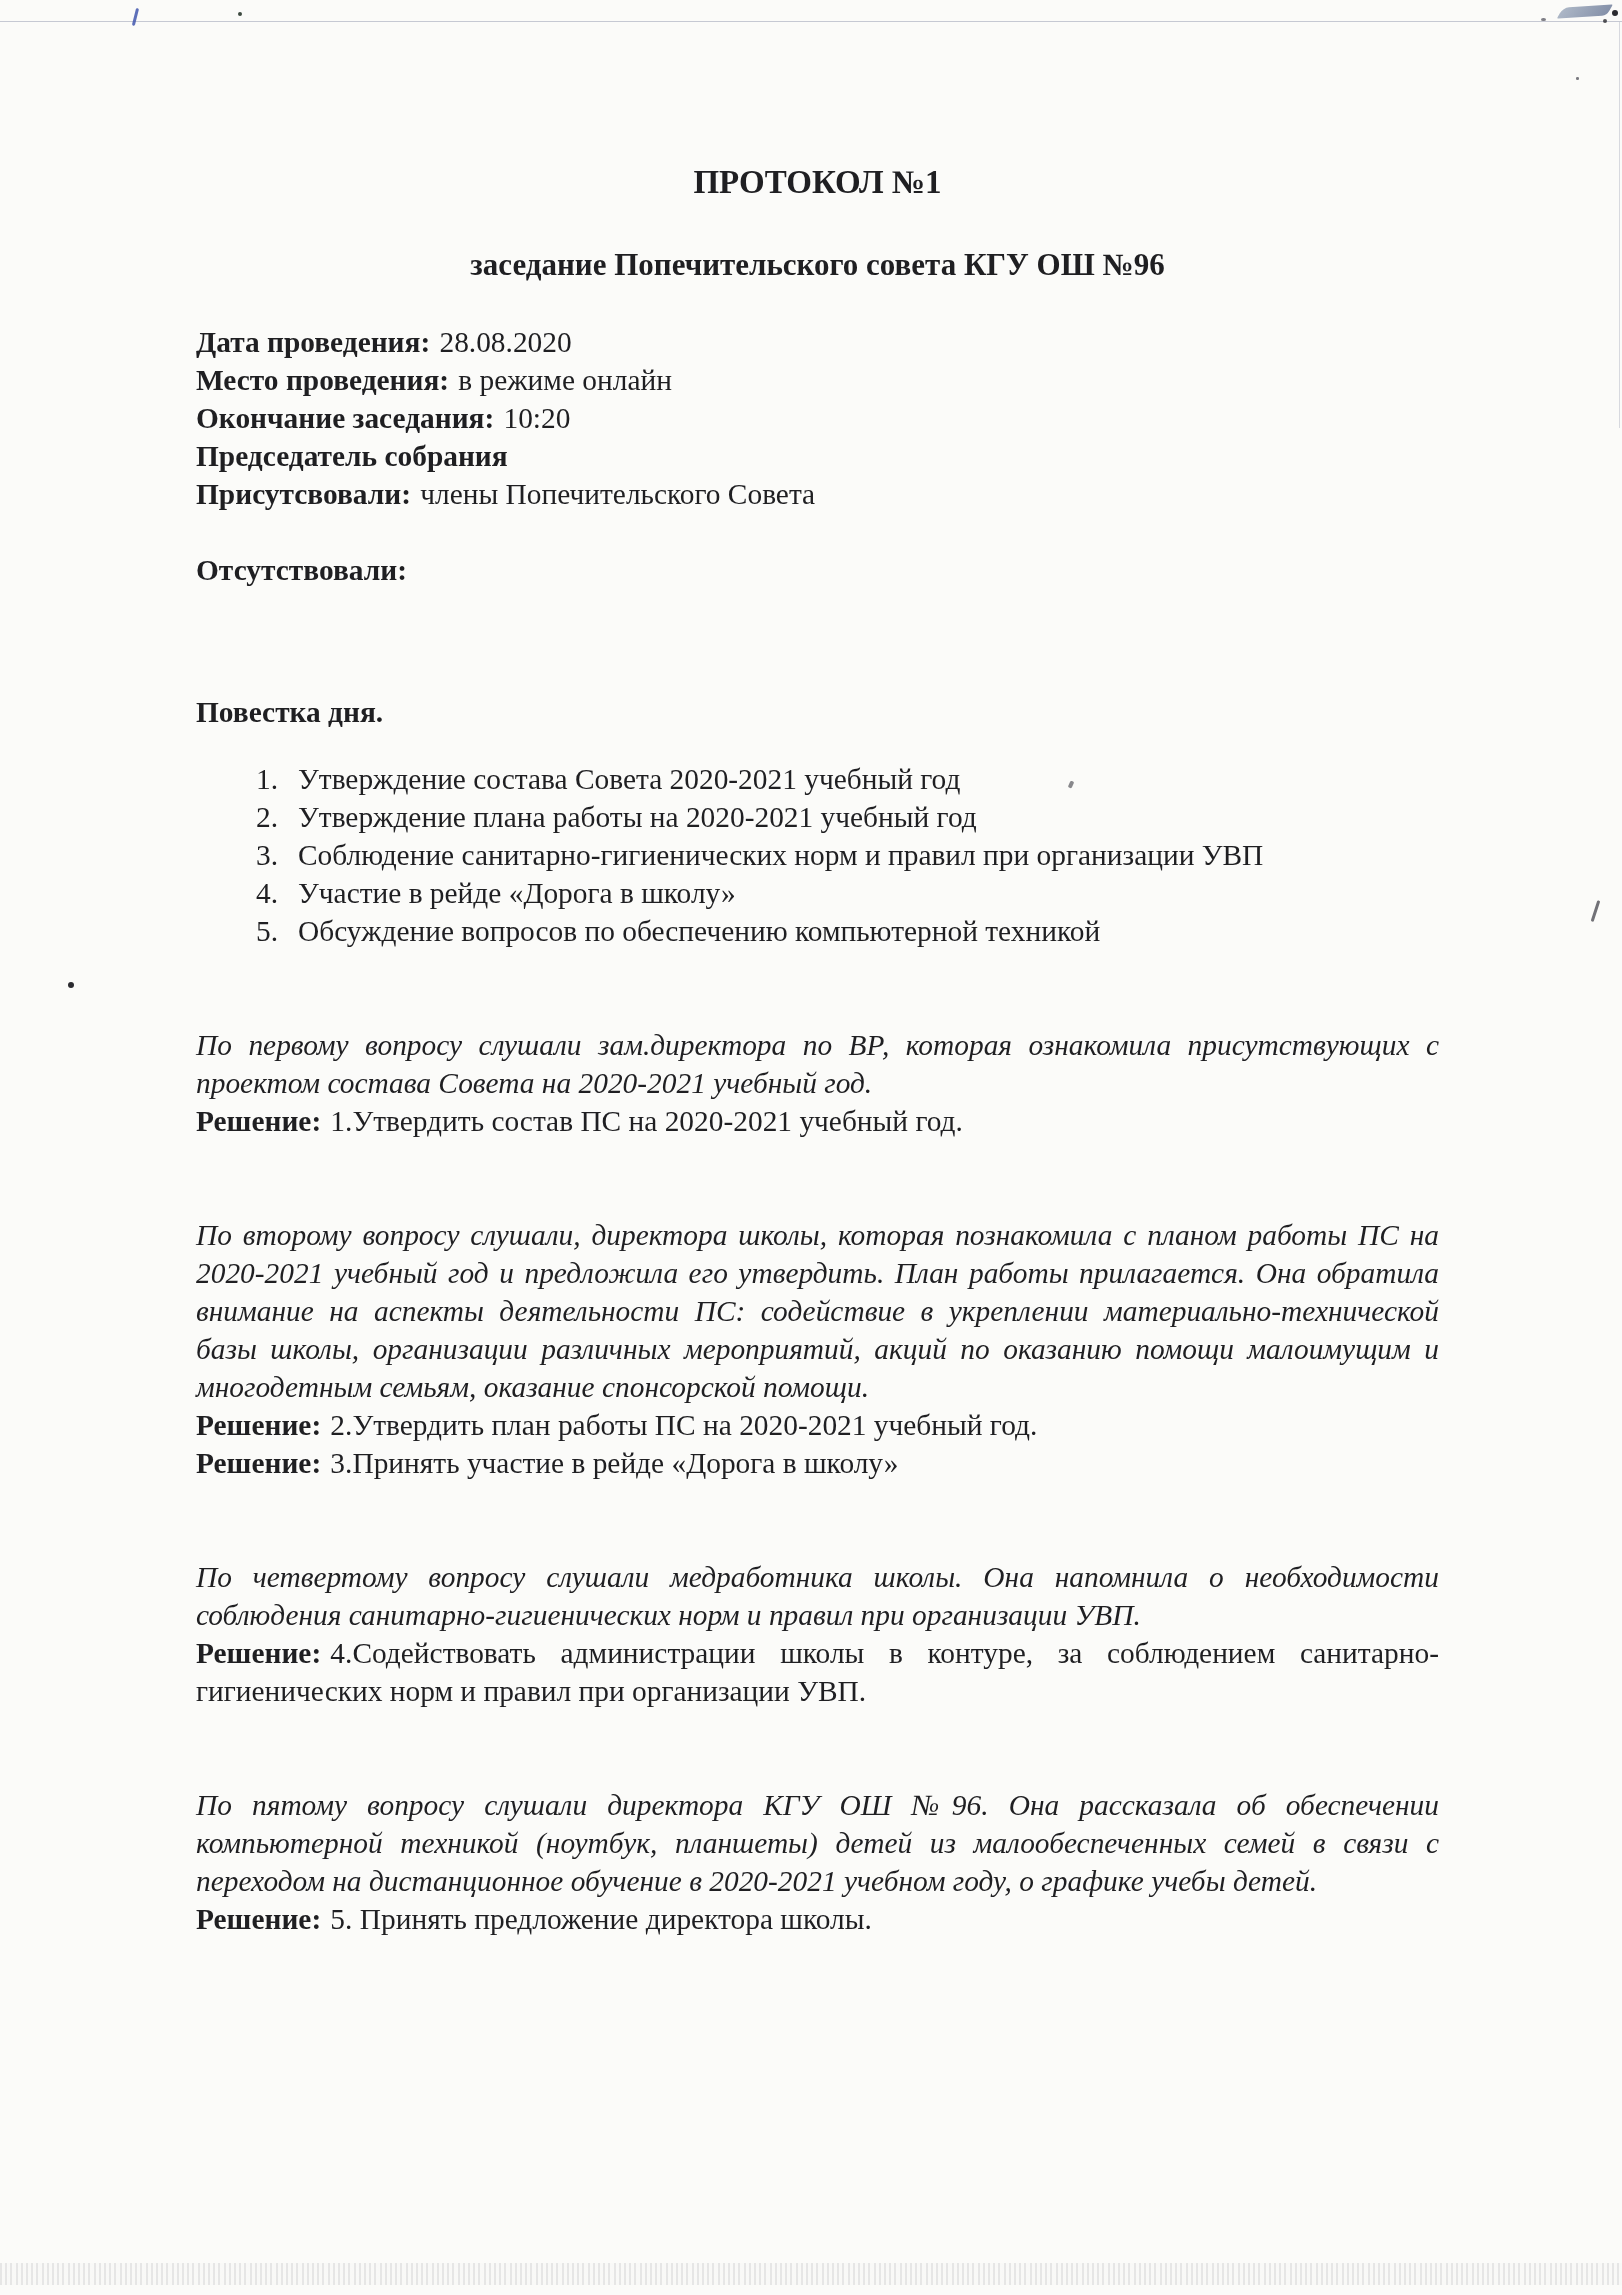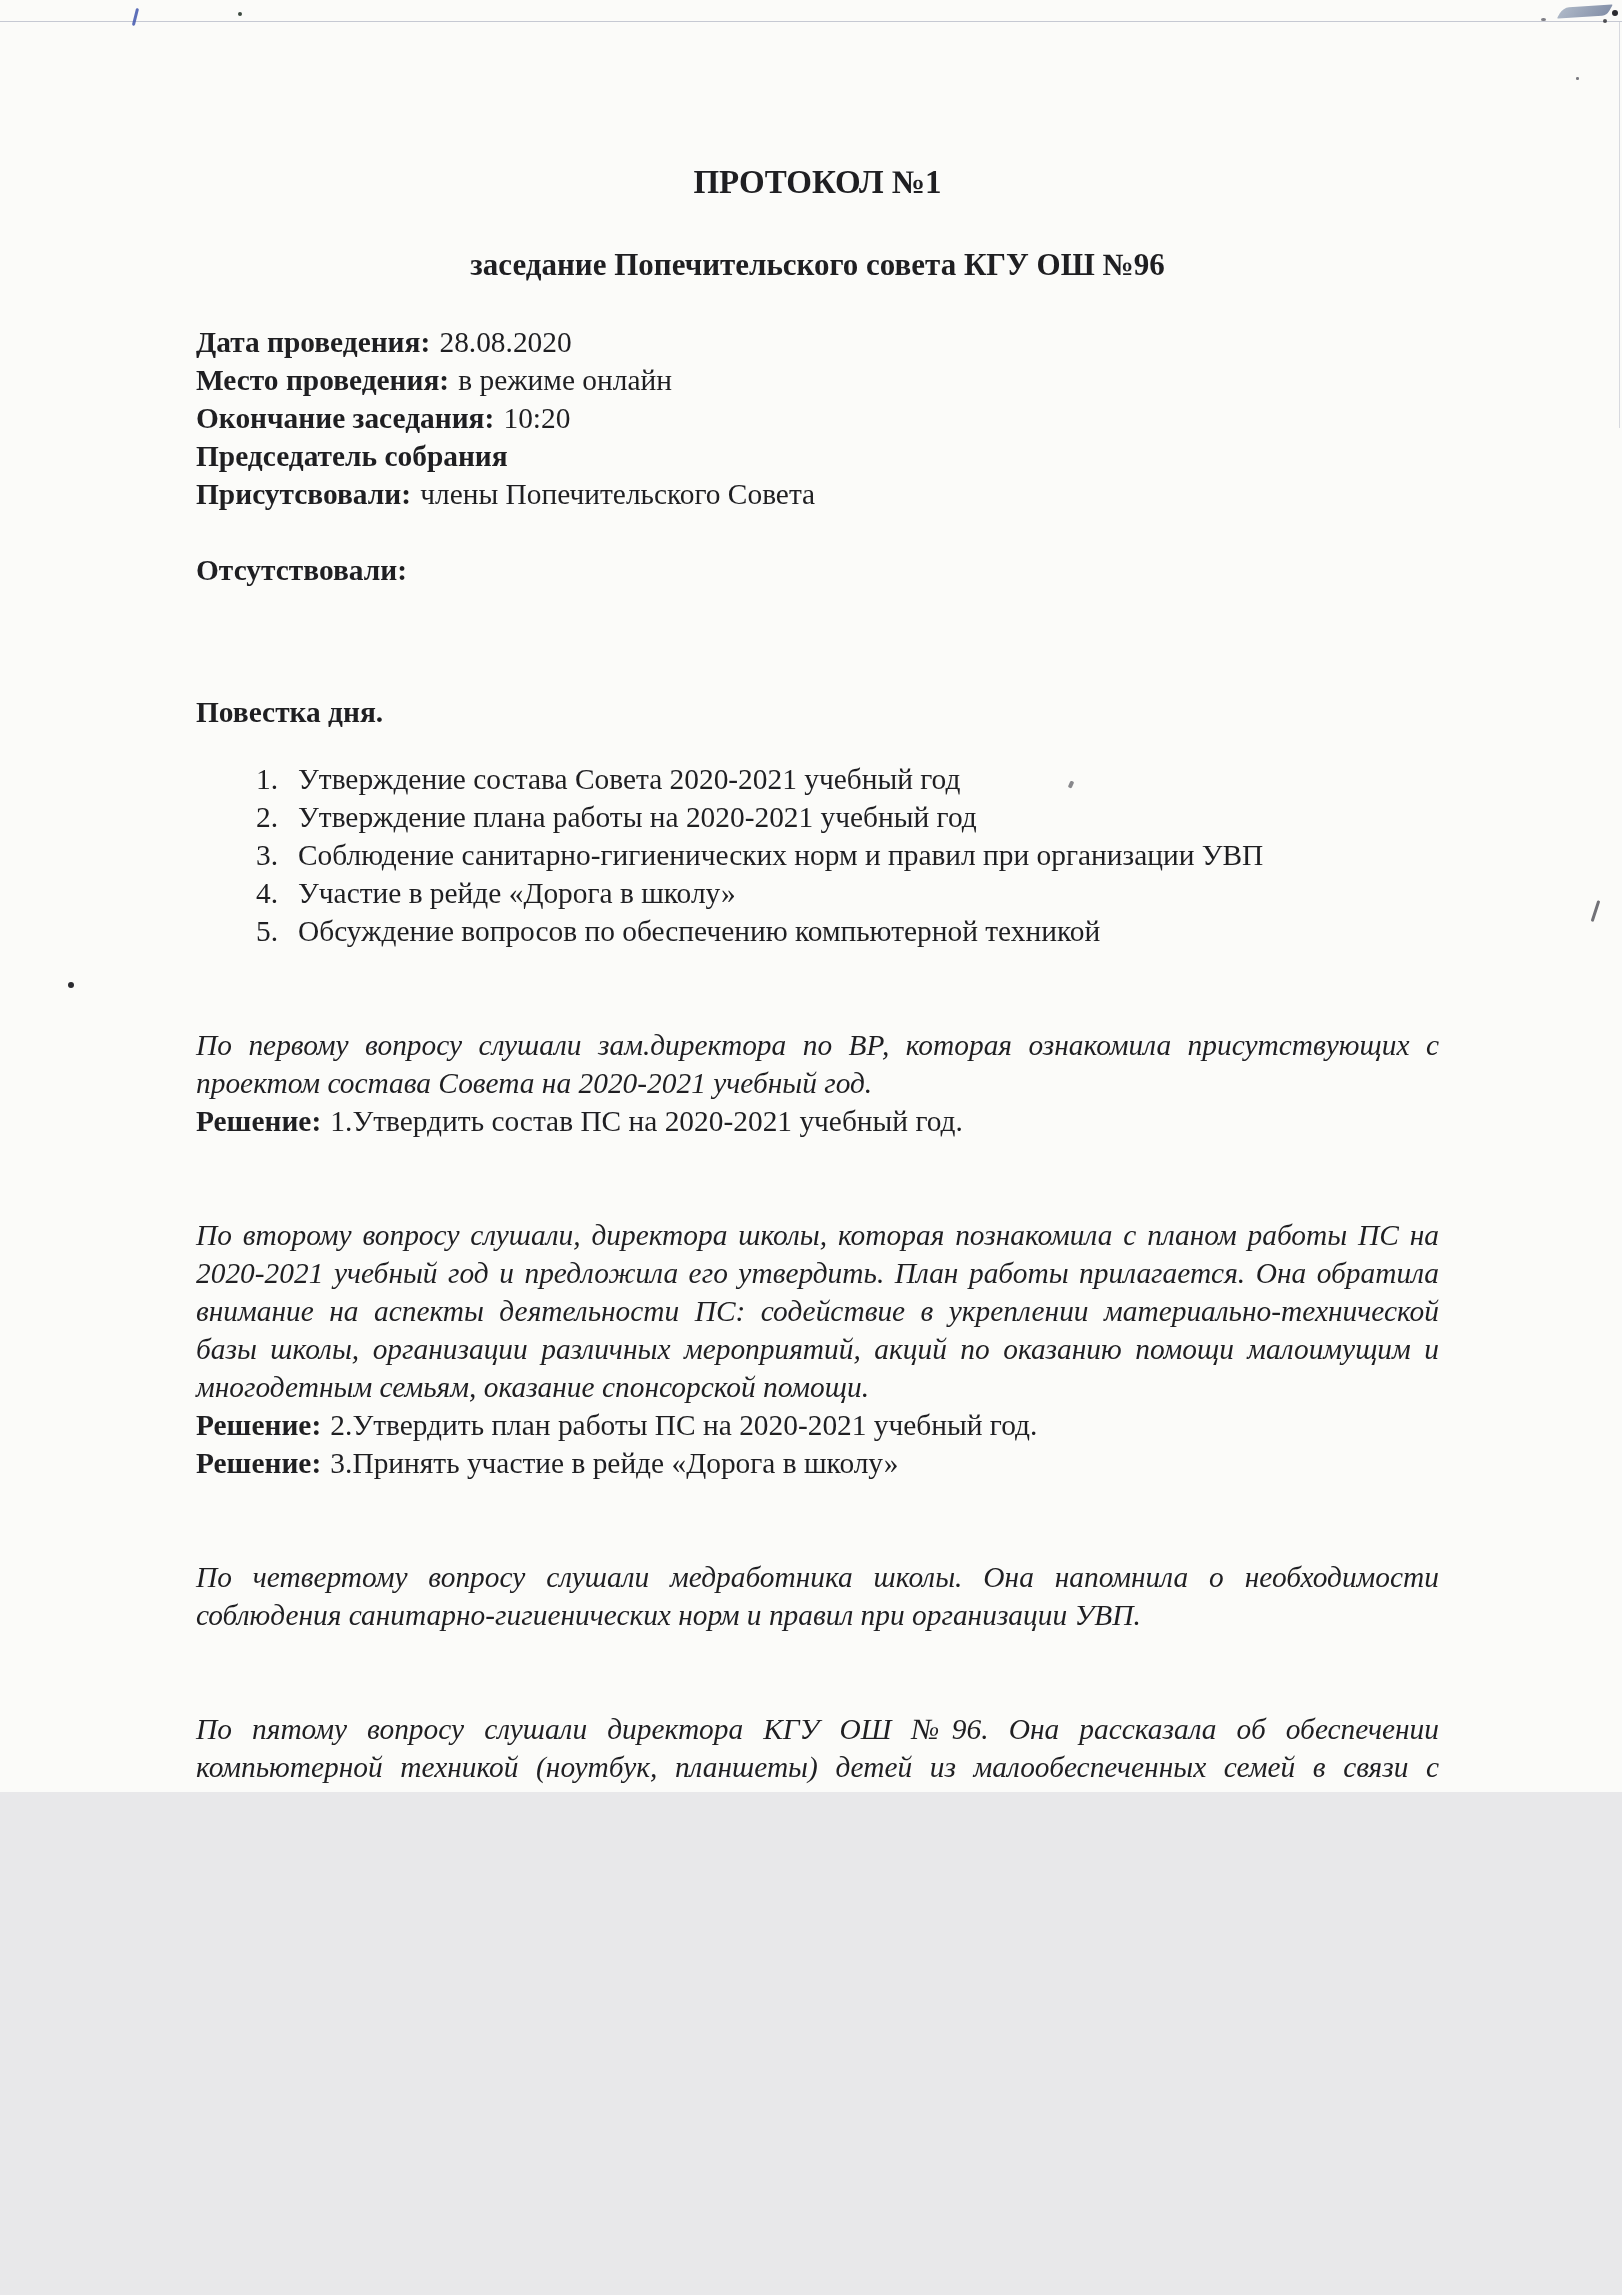--- a/index.html
+++ b/index.html
@@ -1,18 +1,18 @@
 <!DOCTYPE html>
 <html style="font-size:10.5px"><head>
 <meta charset="utf-8">
 <style>
   html,body{margin:0;padding:0;background:#e8e8ea;}
   .page{
     position:relative;
-    width:1623px;height:1792px;
+    width:1623px;height:2295px;
     margin:0 auto;
     background:#fbfbf9;
     overflow:hidden;
     color:#1f1f22;
     font-family:"Liberation Serif","DejaVu Serif",serif;
     font-size:29.4px;line-height:38px;
   }
   .content{position:absolute;left:196px;top:162px;width:1243px;}
   .title{font-size:33px;line-height:41px;font-weight:bold;text-align:center;margin:0;}
   .subtitle{font-size:31px;line-height:39px;font-weight:bold;text-align:center;margin:42px 0 0 0;}
@@ -123,20 +123,23 @@
     <p class="para">По второму вопросу слушали, директора школы, которая познакомила с планом работы ПС на 2020-2021 учебный год и предложила его утвердить. План работы прилагается. Она обратила внимание на аспекты деятельности ПС:  содействие в укреплении материально-технической базы школы, организации различных мероприятий, акций по оказанию помощи малоимущим и многодетным семьям, оказание спонсорской помощи.</p>
     <p class="decision">
       <span class="decision-label">Решение:</span><span>2.Утвердить план работы ПС на 2020-2021 учебный год.</span>
     </p>
 
     <p class="decision gap">
       <span class="decision-label">Решение:</span><span>3.Принять участие в рейде «Дорога в школу»</span>
     </p>
 
     <p class="para">По четвертому вопросу слушали медработника школы. Она напомнила о необходимости соблюдения санитарно-гигиенических норм и правил при организации УВП.</p>
+    <p class="decision gap">
+      <span class="decision-label">Решение:</span><span>4.Содействовать администрации школы в контуре, за соблюдением санитарно-гигиенических норм и правил при организации УВП.</span>
+    </p>
 
     <p class="para">По пятому вопросу слушали директора КГУ ОШ №96. Она рассказала об обеспечении компьютерной техникой (ноутбук, планшеты) детей из малообеспеченных семей в связи с переходом на дистанционное обучение в 2020-2021 учебном году, о графике учебы детей.</p>
     <p class="decision">
       <span class="decision-label">Решение:</span><span>5. Принять предложение директора школы.</span>
     </p>
 
   </div>
 </div>
 
 

